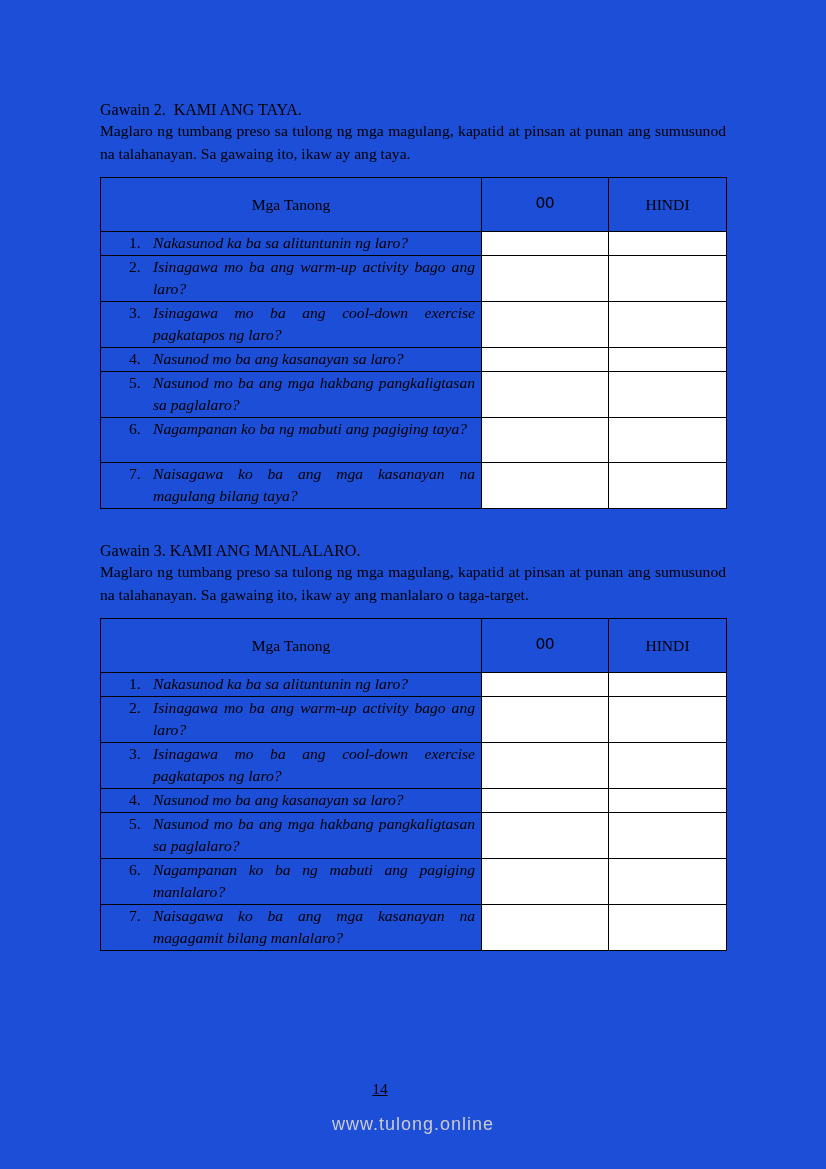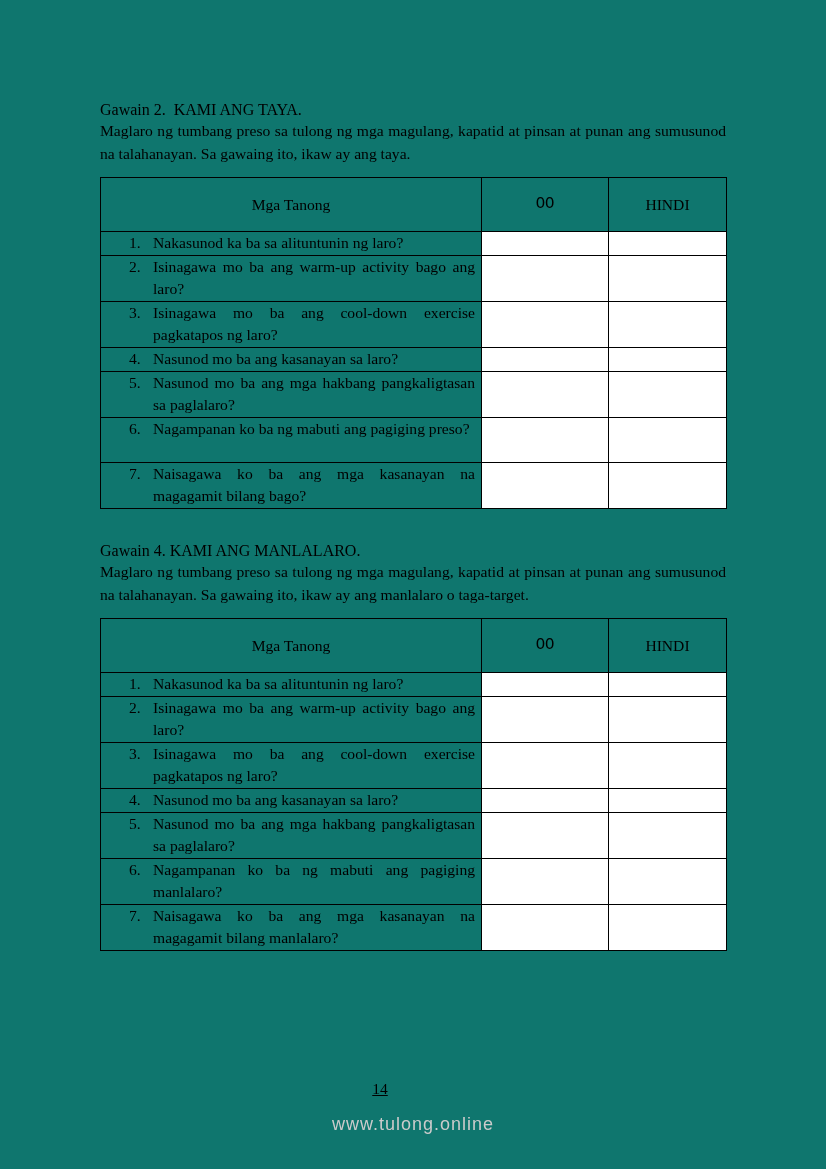--- a/index.html
+++ b/index.html
@@ -9,21 +9,21 @@
     height: 1169px;
     position: relative;
     font-family: "Liberation Serif", "DejaVu Serif", serif;
     color: #000000;
     overflow: hidden;
   }
   .page {
     position: absolute;
     left: 0; top: 0;
     width: 826px; height: 1169px;
-    background: #0f766e;
+    background: #1d4ed8;
   }
   .content {
     position: absolute;
     left: 100px;
     top: 100px;
     width: 626px;
   }
   .section-heading {
     font-size: 16px;
     line-height: 20px;
@@ -64,20 +64,21 @@
     display: flex;
     line-height: 22px;
   }
   .q .num {
     flex: 0 0 24px;
     text-align: left;
   }
   .q .text {
     flex: 1 1 auto;
     text-align: justify;
+    font-style: italic;
   }
   td.ans-cell { background: #ffffff; }
   .section + .section { margin-top: 32px; }
   .page-number {
     position: absolute;
     left: 0;
     top: 1080px;
     width: 760px;
     text-align: center;
     font-size: 15.5px;
@@ -158,42 +159,42 @@
                   <span class="text">Nasunod mo ba ang mga hakbang pangkaligtasan sa paglalaro?</span>
                 </div>
           </td>
           <td class="ans-cell"></td>
           <td class="ans-cell"></td>
         </tr>
         <tr class="q-row-double">
           <td class="q-cell">
             <div class="q">
                   <span class="num">6.</span>
-                  <span class="text">Nagampanan ko ba ng mabuti ang pagiging preso?</span>
+                  <span class="text">Nagampanan ko ba ng mabuti ang pagiging taya?</span>
                 </div>
           </td>
           <td class="ans-cell"></td>
           <td class="ans-cell"></td>
         </tr>
         <tr class="q-row-double">
           <td class="q-cell">
             <div class="q">
                   <span class="num">7.</span>
-                  <span class="text">Naisagawa ko ba ang mga kasanayan na magagamit bilang bago?</span>
+                  <span class="text">Naisagawa ko ba ang mga kasanayan na magulang bilang taya?</span>
                 </div>
           </td>
           <td class="ans-cell"></td>
           <td class="ans-cell"></td>
         </tr>
       </tbody>
         </table>
     </div>
 
     <div class="section">
-      <div class="section-heading">Gawain 4. KAMI ANG MANLALARO.</div>
+      <div class="section-heading">Gawain 3. KAMI ANG MANLALARO.</div>
       <div class="intro">Maglaro ng tumbang preso sa tulong ng mga magulang, kapatid at pinsan at punan ang sumusunod na talahanayan. Sa gawaing ito, ikaw ay ang manlalaro o taga-target.</div>
       <table class="qtable">
         <tbody>
             <tr>
           <th class="col-questions">Mga Tanong</th>
           <th class="col-oo">OO</th>
           <th class="col-hindi">HINDI</th>
         </tr>
         <tr class="q-row-single">
           <td class="q-cell">

